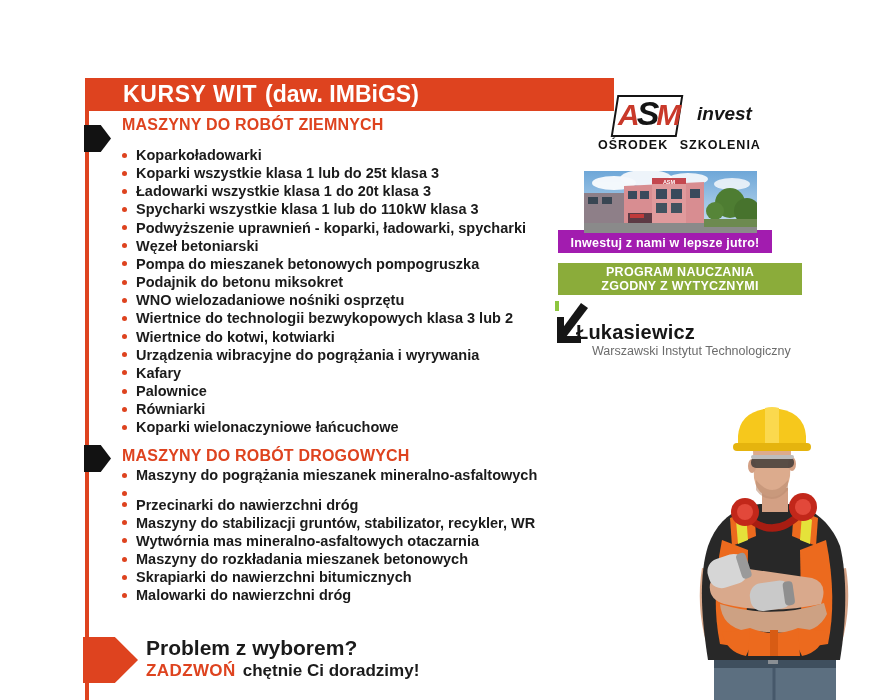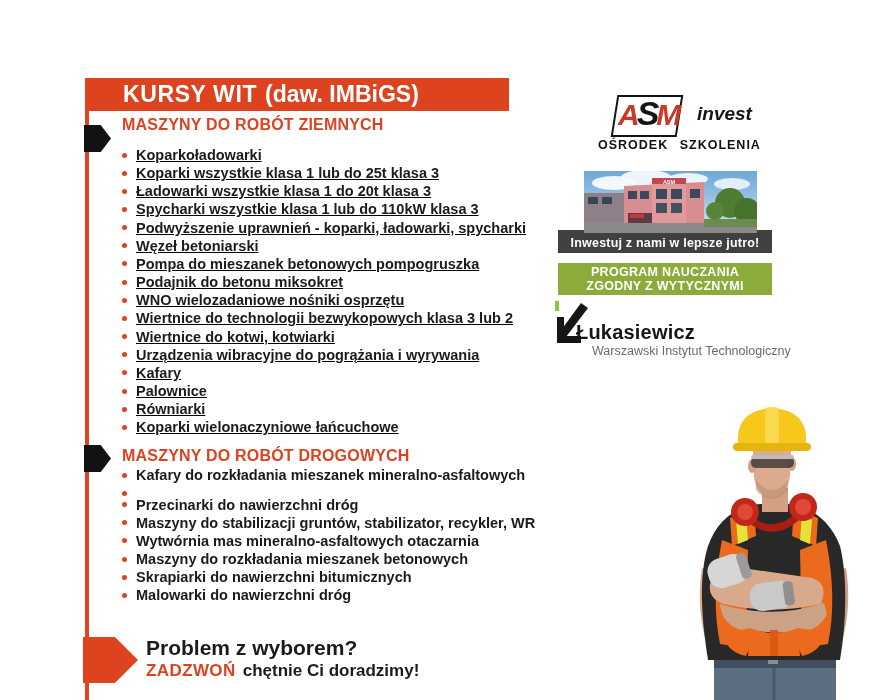--- a/index.html
+++ b/index.html
@@ -4,38 +4,38 @@
 <style>
   * { margin:0; padding:0; box-sizing:border-box; }
   html,body { background:#fff; }
   body { font-family:"Liberation Sans","DejaVu Sans",sans-serif; }
   .page { position:relative; width:871px; height:700px; background:#ffffff; overflow:hidden; }
 
   
   .rail { position:absolute; left:85px; top:78px; width:3.5px; height:622px; background:#DE431F; }
 
   
-  .header-bar { position:absolute; left:85px; top:78px; width:424px; height:33px; background:#DE431F;
+  .header-bar { position:absolute; left:85px; top:78px; width:529px; height:33px; background:#DE431F;
     display:flex; align-items:center; padding-left:38px; color:#fff; white-space:nowrap; }
   .header-bar .t-strong { font-size:23px; font-weight:800; letter-spacing:.6px; }
   .header-bar .t-rest { font-size:23px; font-weight:700; margin-left:8px; }
 
   
   .marker { position:absolute; width:27px; height:27px; background:#121212;
     clip-path:polygon(0 0, 62% 0, 100% 50%, 62% 100%, 0 100%); }
   .marker1 { left:84px; top:125px; }
   .marker2 { left:84px; top:445px; }
 
   .sec-heading { position:absolute; left:122px; font-size:16px; font-weight:800;
     color:#DE431F; letter-spacing:.2px; white-space:nowrap; }
   .sec-heading.h1 { top:116px; }
   .sec-heading.h2 { top:447px; }
 
   ul.course-list { position:absolute; left:120px; list-style:none; width:470px; }
-  ul.course-list.l1 { top:146px;text-decoration:underline; }
+  ul.course-list.l1 { top:146px; }
   ul.course-list.l2 { top:466px; }
   ul.course-list li { display:flex; line-height:18.15px; font-size:14.5px; font-weight:600;
     color:#1b1b1b; white-space:nowrap; }
   ul.course-list .dot { flex:none; width:5px; height:5px; border-radius:50%;
     background:#DE431F; margin:6.5px 9px 0 2px; }
 
   
   .cta-arrow { position:absolute; left:83px; top:637px; width:55px; height:46px; background:#DE431F;
     clip-path:polygon(0 0, 58% 0, 100% 50%, 58% 100%, 0 100%); }
   .cta-q { position:absolute; left:146px; top:636px; font-size:21px; font-weight:800; color:#1b1b1b; }
@@ -53,26 +53,26 @@
   .asm-letters .lm { font-size:30px; color:#C9392A; }
   .asm-invest { position:absolute; left:97px; top:11px; font-size:19px; font-style:italic;
     font-weight:700; color:#141414; }
   .asm-sub { position:absolute; left:598px; top:138px; width:150px; font-size:12.5px;
     font-weight:700; color:#111; letter-spacing:1px; word-spacing:7px; white-space:nowrap; }
 
   
   .photo { position:absolute; left:584px; top:171px; width:173px; height:62px; z-index:2; }
 
   
-  .slogan { position:absolute; left:558px; top:230px; width:214px; height:23px; background:#404040;
+  .slogan { position:absolute; left:558px; top:230px; width:214px; height:23px; background:#a21caf;
     z-index:1; display:flex; align-items:flex-end; justify-content:center; padding-bottom:3px; }
   .slogan span { color:#fff; font-size:12.5px; font-weight:800; letter-spacing:.2px; white-space:nowrap; }
 
   
-  .program { position:absolute; left:558px; top:263px; width:214px; height:32px; background:#8BAC3A;
+  .program { position:absolute; left:558px; top:263px; width:244px; height:32px; background:#8BAC3A;
     display:flex; flex-direction:column; align-items:center; justify-content:center; }
   .program div { color:#fff; font-size:12.5px; font-weight:800; line-height:14px;
     letter-spacing:.3px; white-space:nowrap; }
 
   
   .luk-mark { position:absolute; left:548px; top:297px; }
   .luk-name { position:absolute; left:576px; top:321px; font-size:20px; font-weight:800;
     color:#161616; letter-spacing:.2px; }
   .luk-sub { position:absolute; left:592px; top:344px; font-size:12.5px; font-weight:400;
     color:#6b6b6b; white-space:nowrap; }
@@ -159,21 +159,21 @@
         <span class="dot"></span>
         <span>Koparki wielonaczyniowe łańcuchowe</span>
       </li>
     </ul>
 
   <div class="marker marker2"></div>
   <div class="sec-heading h2">MASZYNY DO ROBÓT DROGOWYCH</div>
   <ul class="course-list l2">
       <li>
         <span class="dot"></span>
-        <span>Kafary do rozkładania mieszanek mineralno-asfaltowych</span>
+        <span>Maszyny do pogrążania mieszanek mineralno-asfaltowych</span>
       </li>
       <li>
         <span class="dot"></span>
       </li>
       <li>
         <span class="dot"></span>
         <span>Przecinarki do nawierzchni dróg</span>
       </li>
       <li>
         <span class="dot"></span>

